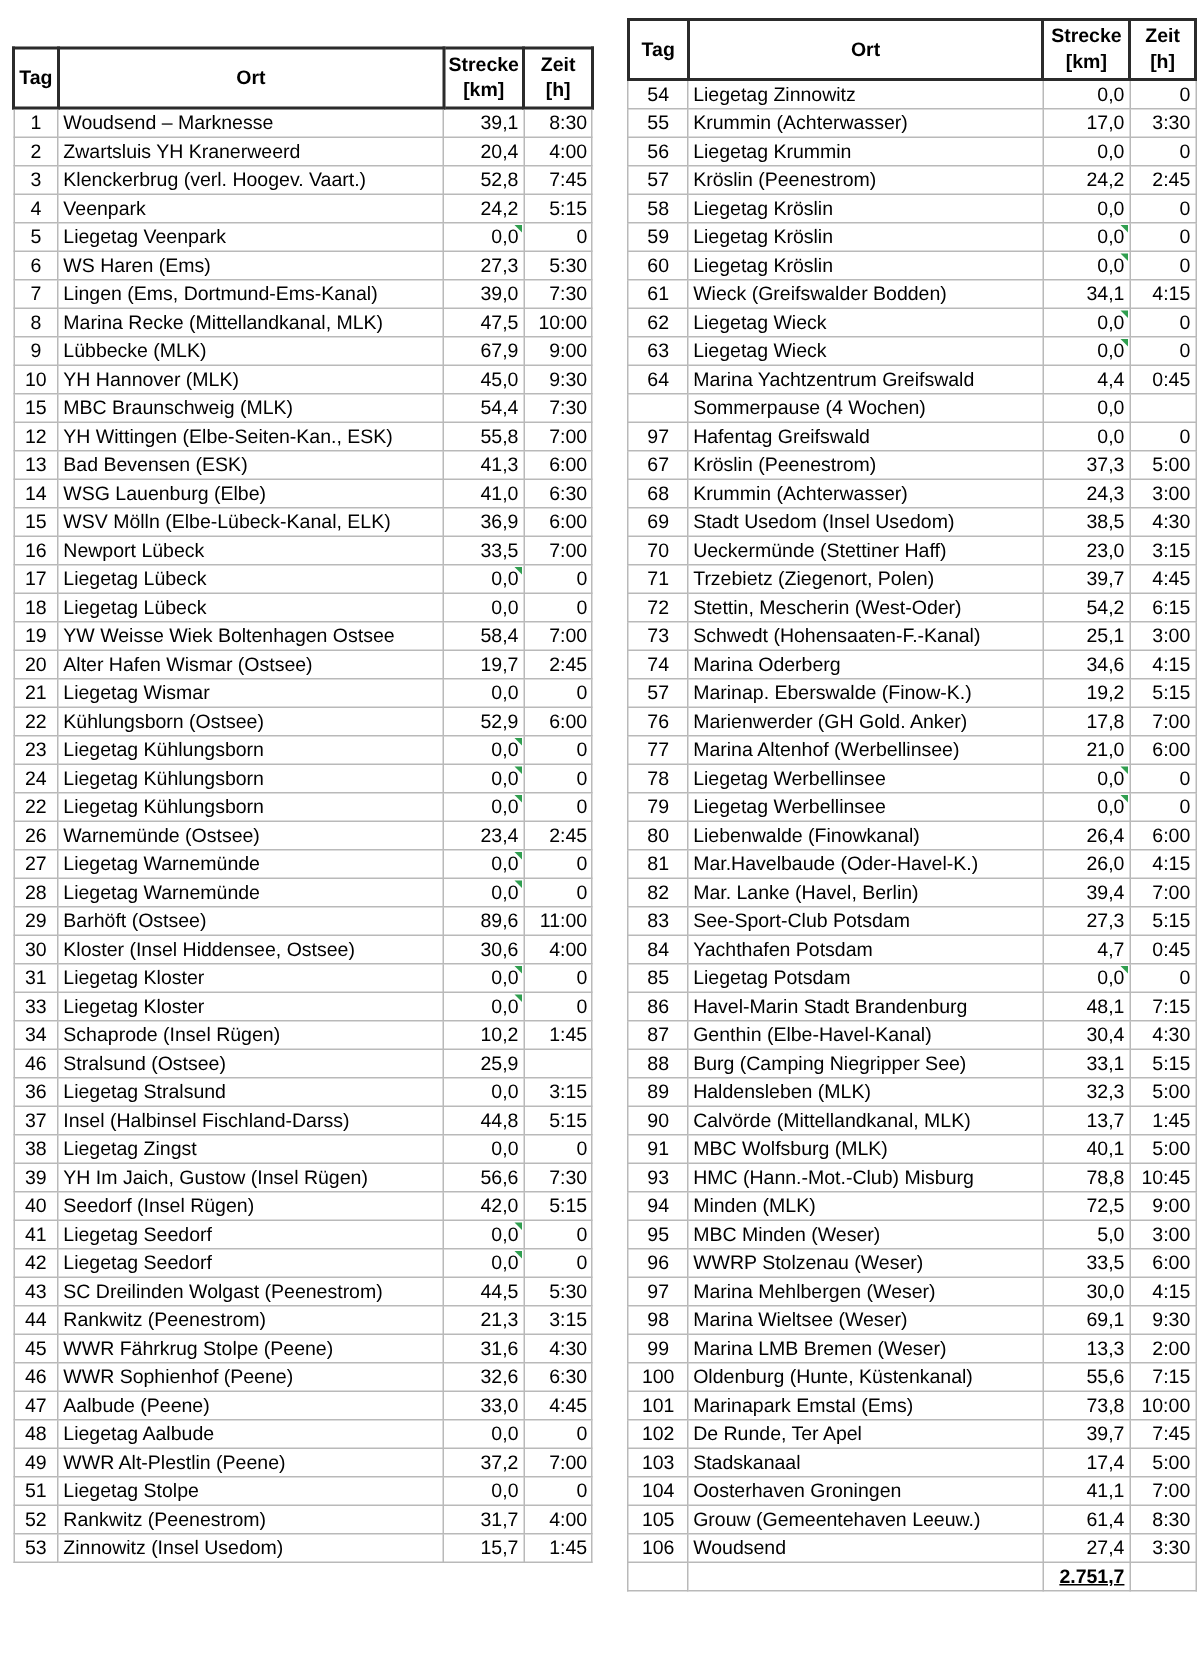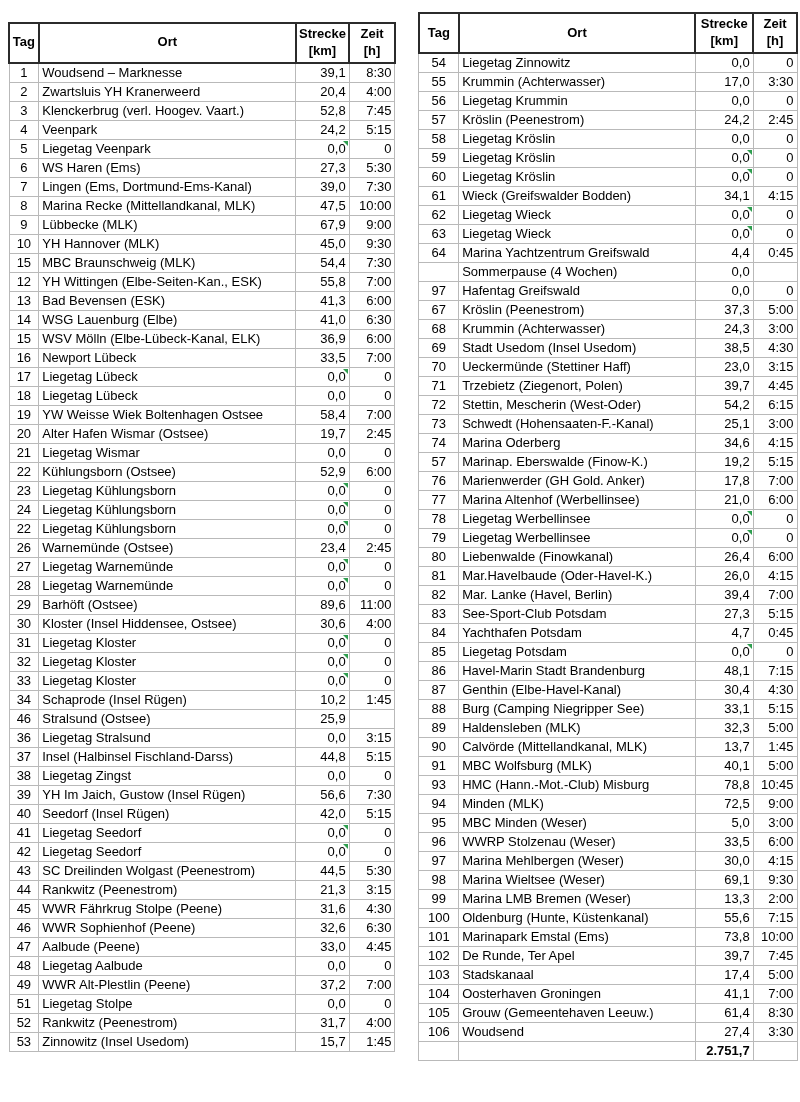--- a/index.html
+++ b/index.html
@@ -67,21 +67,21 @@
     display: block;
     position: absolute;
     top: 1px;
     right: 1px;
     width: 0;
     height: 0;
     border-left: 5px solid transparent;
     border-top: 5px solid #2f9e4f;
   }
 
-  tfoot td { font-weight: normal; }
+  tfoot td { font-weight: normal; text-decoration: underline; }
   tfoot td.total-cell { font-weight: bold; }
 </style>
 </head>
 <body>
 
 <div class="page">
   <div class="sheet">
 
     <table class="grid left">
       <colgroup>
@@ -403,29 +403,20 @@
           <tr>
             <td class="c-tag">31</td>
             <td class="c-ort">Liegetag Kloster</td>
             <td class="c-strecke flagged">
               <span class="num">0,0</span>
               <span class="flag"></span>
             </td>
             <td class="c-zeit">0</td>
           </tr>
 
-          <tr>
-            <td class="c-tag">32</td>
-            <td class="c-ort">Liegetag Kloster</td>
-            <td class="c-strecke flagged">
-              <span class="num">0,0</span>
-              <span class="flag"></span>
-            </td>
-            <td class="c-zeit">0</td>
-          </tr>
 
           <tr>
             <td class="c-tag">33</td>
             <td class="c-ort">Liegetag Kloster</td>
             <td class="c-strecke flagged">
               <span class="num">0,0</span>
               <span class="flag"></span>
             </td>
             <td class="c-zeit">0</td>
           </tr>

